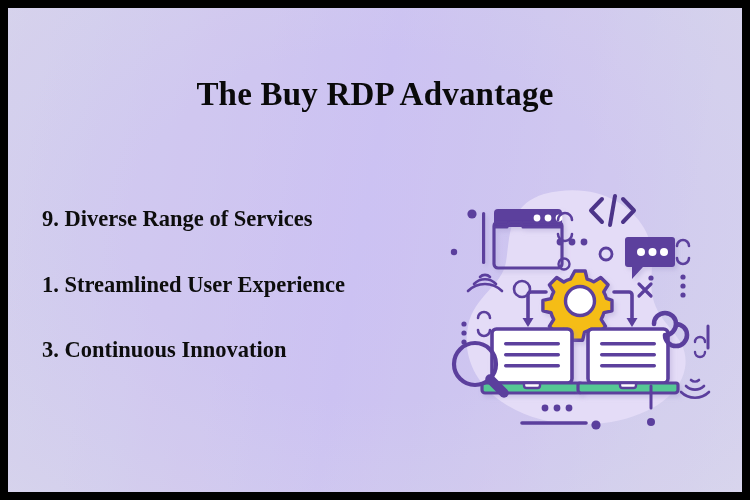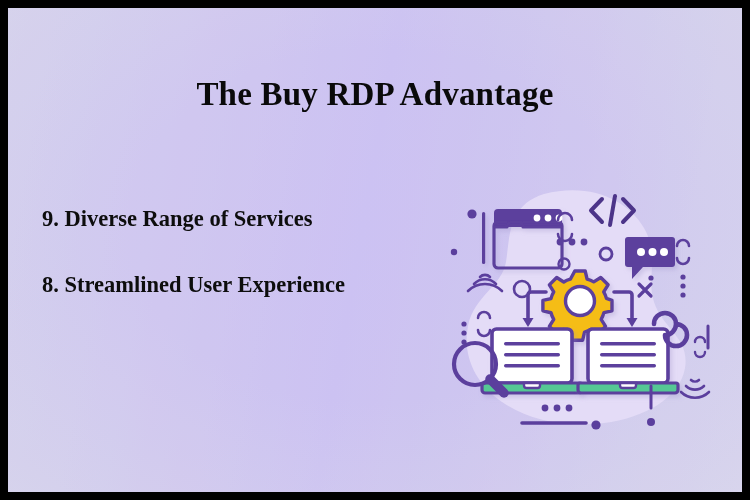--- a/index.html
+++ b/index.html
@@ -64,21 +64,22 @@
 </style>
 </head>
 <body>
 
 <div id="slide">
 
   <h1 class="title">The Buy RDP Advantage</h1>
 
   <div class="bullets">
     <div class="bullet">9. Diverse Range of Services</div>
-    <div class="bullet">8. Streamlined User Experience</div>
+    <div class="bullet">1. Streamlined User Experience</div>
+    <div class="bullet">3. Continuous Innovation</div>
   </div>
 
   <div class="art">
     <svg viewBox="0 0 296 262" xmlns="http://www.w3.org/2000/svg">
       <defs>
         <filter id="sh" x="-30%" y="-30%" width="170%" height="170%">
           <feDropShadow dx="2.5" dy="3" stdDeviation="2.2" flood-color="#9b8ec4" flood-opacity="0.30"></feDropShadow>
         </filter>
       </defs>
 

